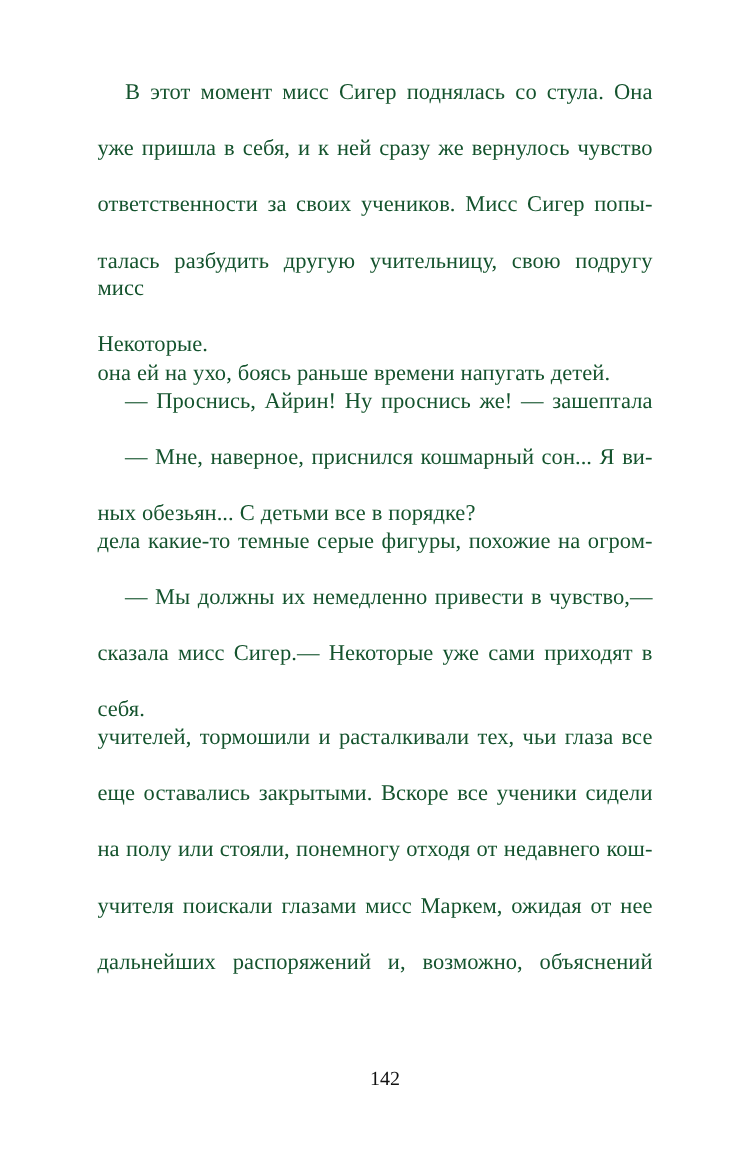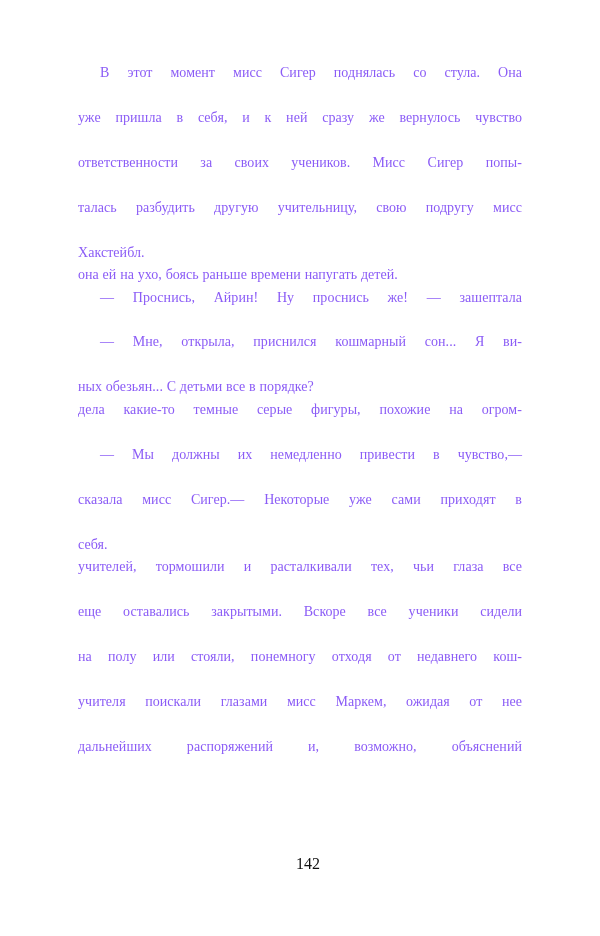--- a/index.html
+++ b/index.html
@@ -20,22 +20,22 @@
     box-sizing: border-box;
   }
   .text-block {
     position: absolute;
     left: 78px;
     top: 62px;
     width: 444px;
   }
   .para {
     margin: 0;
-    color: #8b5cf6;
-    font-size: 14px;
+    color: #14532d;
+    font-size: 18px;
     line-height: 22.45px;
     letter-spacing: 0.05px;
     text-align: justify;
     text-indent: 22px;
     -webkit-hyphens: manual;
     hyphens: manual;
     word-spacing: 0.2px;
   }
   
   .para .line {
@@ -71,28 +71,28 @@
 <body>
 
 <div class="page">
 
   <div class="text-block" id="text-block">
       <p class="para">
         <span class="line first">В этот момент мисс Сигер поднялась со стула. Она</span>
         <span class="line">уже пришла в себя, и к ней сразу же вернулось чувство</span>
         <span class="line">ответственности за своих учеников. Мисс Сигер попы-</span>
         <span class="line">талась разбудить другую учительницу, свою подругу мисс</span>
-        <span class="line last">Хакстейбл.</span>
+        <span class="line last">Некоторые.</span>
       </p>
       <p class="para">
         <span class="line last">она ей на ухо, боясь раньше времени напугать детей.</span>
         <span class="line first">— Проснись, Айрин! Ну проснись же! — зашептала</span>
       </p>
       <p class="para">
-        <span class="line first">— Мне, открыла, приснился кошмарный сон... Я ви-</span>
+        <span class="line first">— Мне, наверное, приснился кошмарный сон... Я ви-</span>
         <span class="line last">ных обезьян... С детьми все в порядке?</span>
         <span class="line">дела какие-то темные серые фигуры, похожие на огром-</span>
       </p>
       <p class="para">
         <span class="line first">— Мы должны их немедленно привести в чувство,—</span>
         <span class="line">сказала мисс Сигер.— Некоторые уже сами приходят в</span>
         <span class="line last">себя.</span>
       </p>
       <p class="para">
         <span class="line">учителей, тормошили и расталкивали тех, чьи глаза все</span>

